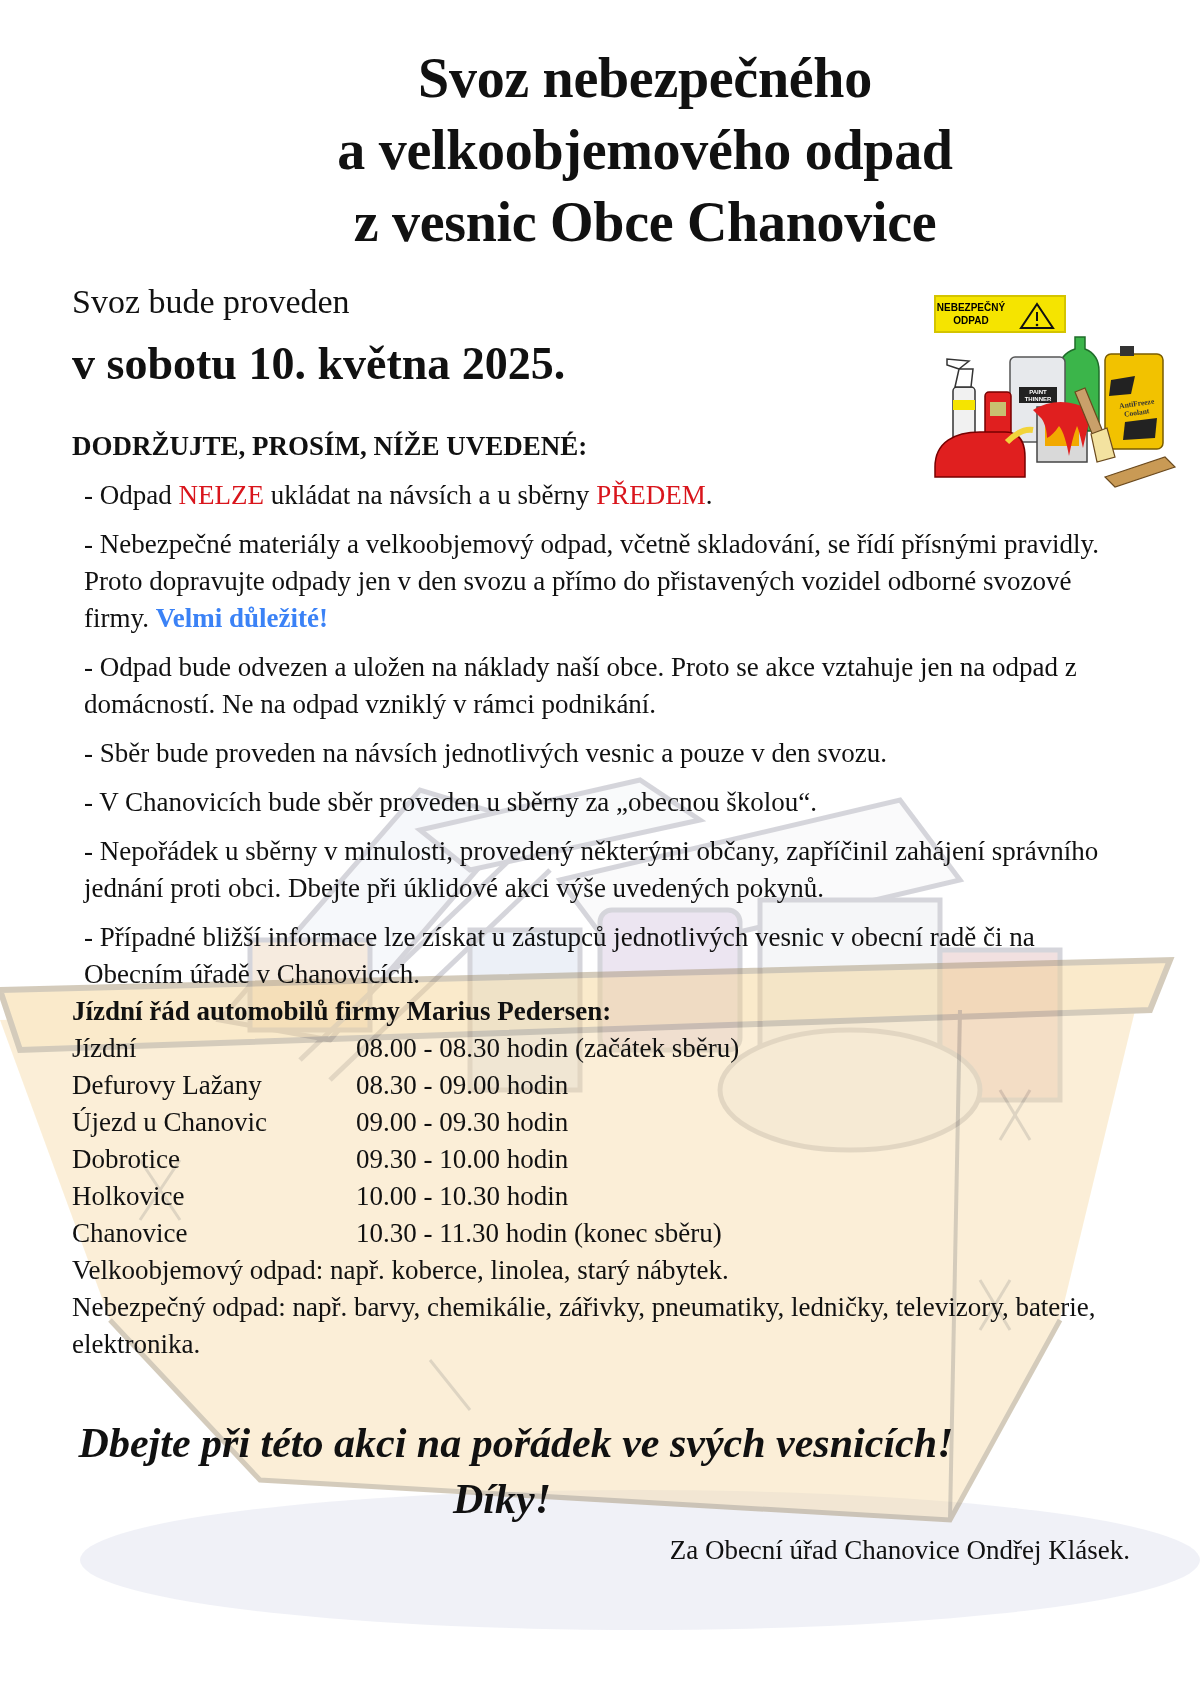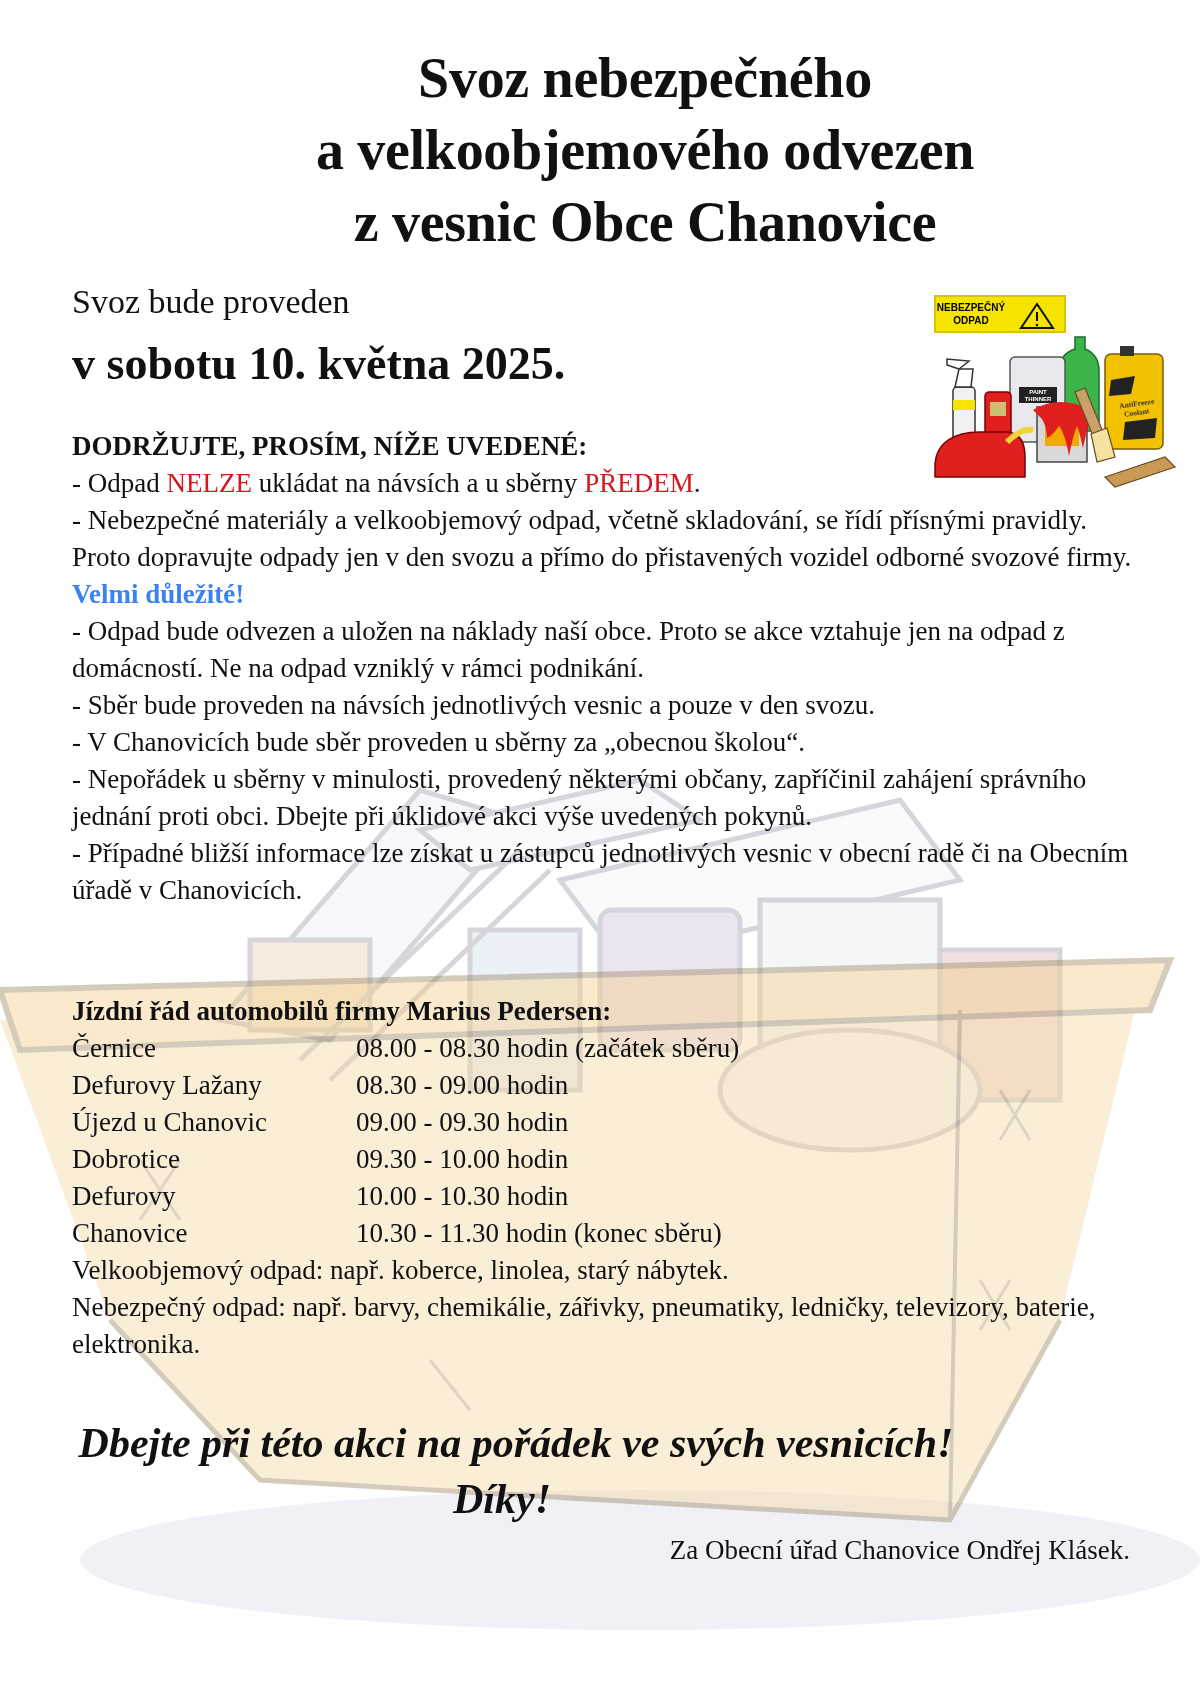--- a/index.html
+++ b/index.html
@@ -21,21 +21,21 @@
   .date-block { position: absolute; left: 72px; top: 272px; }
   .date-line1 { font-size: 34px; line-height: 60px; }
   .date-line2 { font-size: 46px; line-height: 64px; font-weight: bold; }
 
   .hazard-art { position: absolute; left: 925px; top: 292px; width: 265px; height: 200px; }
 
   .rules { position: absolute; left: 72px; top: 428px; width: 1060px; font-size: 27px; line-height: 37px; }
   .rules .heading { font-weight: bold; }
   .red { color: #d9151c; }
   .red-bold { color: #3b82f6; font-weight: bold; }
-  .para { margin: 0; }
+  .para { margin: 12px; }
 
   .schedule { position: absolute; left: 72px; top: 993px; font-size: 27px; line-height: 37px; width: 1060px; }
   .schedule .heading { font-weight: bold; }
   .row { display: flex; }
   .row .village { width: 284px; }
   .notes { position: absolute; left: 72px; top: 1252px; width: 1060px; font-size: 27px; line-height: 37px; }
 
   .closing { position: absolute; left: 0; width: 984px; top: 1415px; text-align: center; font-weight: bold; font-style: italic; font-size: 42px; line-height: 56px; }
   .closing .line1 { padding-left: 48px; }
   .closing .line2 { padding-left: 20px; }
@@ -77,21 +77,21 @@
         <line x1="1010" y1="520" x2="980" y2="570"></line>
       <line x1="430" y1="600" x2="470" y2="650"></line>
     </g>
   </g>
 </svg>
 
 <div class="content">
 
   <div class="title">
     <div>Svoz nebezpečného</div>
-    <div>a velkoobjemového odvezen</div>
+    <div>a velkoobjemového odpad</div>
     <div>z vesnic Obce Chanovice</div>
   </div>
 
   <div class="date-block">
     <div class="date-line1">Svoz bude proveden</div>
     <div class="date-line2">v sobotu 10. května 2025.</div>
   </div>
 
   <svg class="hazard-art" viewBox="0 0 265 200">
 
@@ -145,37 +145,37 @@
     <p class="para">- Odpad bude odvezen a uložen na náklady naší obce. Proto se akce vztahuje jen na odpad z domácností. Ne na odpad vzniklý v rámci podnikání.</p>
     <p class="para">- Sběr bude proveden na návsích jednotlivých vesnic a pouze v den svozu.</p>
     <p class="para">- V Chanovicích bude sběr proveden u sběrny za „obecnou školou“.</p>
     <p class="para">- Nepořádek u sběrny v minulosti, provedený některými občany, zapříčinil zahájení správního jednání proti obci. Dbejte při úklidové akci výše uvedených pokynů.</p>
     <p class="para">- Případné bližší informace lze získat u zástupců jednotlivých vesnic v obecní radě či na Obecním úřadě v Chanovicích.</p>
   </div>
 
   <div class="schedule">
     <div class="heading">Jízdní řád automobilů firmy Marius Pedersen:</div>
     <div class="row">
-      <span class="village">Černice</span>
+      <span class="village">Jízdní</span>
       <span>08.00 - 08.30 hodin (začátek sběru)</span>
     </div>
     <div class="row">
       <span class="village">Defurovy Lažany</span>
       <span>08.30 - 09.00 hodin</span>
     </div>
     <div class="row">
       <span class="village">Újezd u Chanovic</span>
       <span>09.00 - 09.30 hodin</span>
     </div>
     <div class="row">
       <span class="village">Dobrotice</span>
       <span>09.30 - 10.00 hodin</span>
     </div>
     <div class="row">
-      <span class="village">Defurovy</span>
+      <span class="village">Holkovice</span>
       <span>10.00 - 10.30 hodin</span>
     </div>
     <div class="row">
       <span class="village">Chanovice</span>
       <span>10.30 - 11.30 hodin (konec sběru)</span>
     </div>
   </div>
 
   <div class="notes">
     <div>Velkoobjemový odpad: např. koberce, linolea, starý nábytek.</div>

